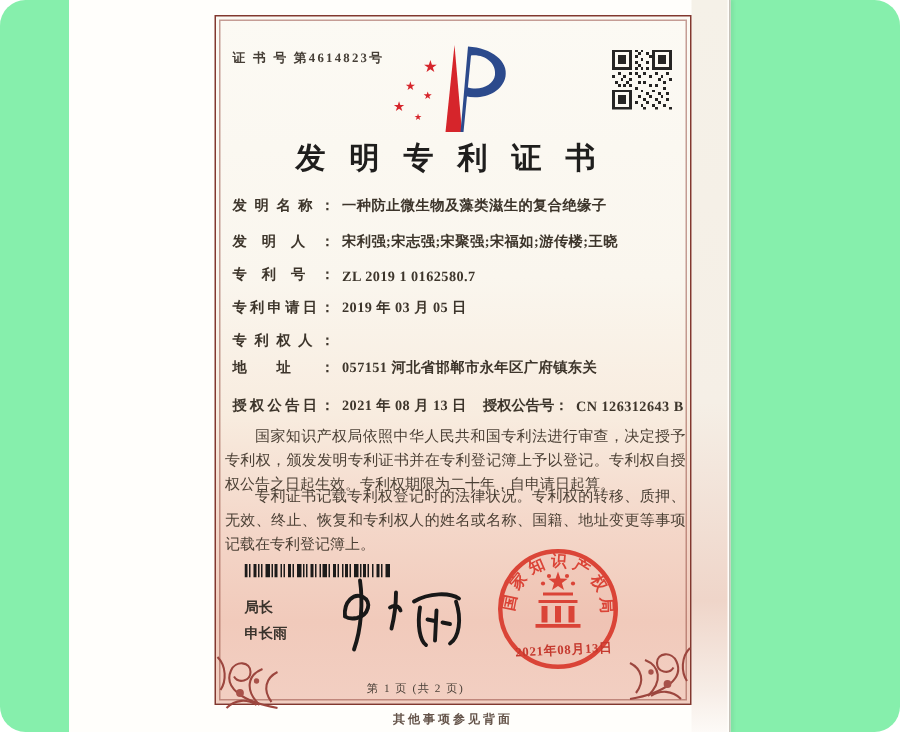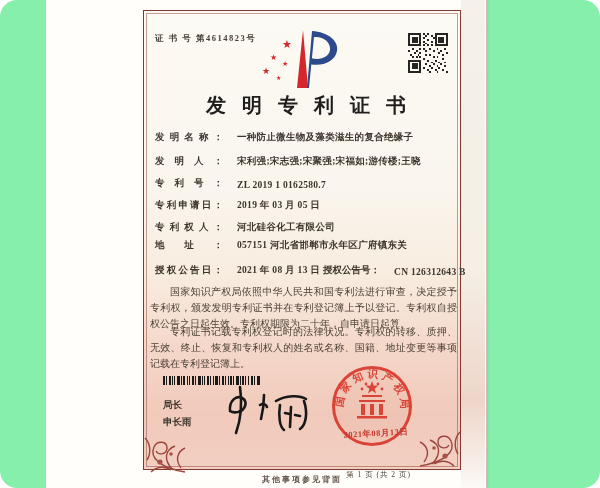--- a/index.html
+++ b/index.html
@@ -26,47 +26,47 @@
   .frame::after{
     content:'';position:absolute;inset:2px;border:1px solid rgba(141,63,53,0.5);pointer-events:none;
   }
   .cert-no{
     position:absolute;left:155px;top:33px;font-size:8.5px;letter-spacing:1.5px;
     color:#453e36;font-weight:600;
   }
   .logo{position:absolute;left:258px;top:26px;}
   .qr{position:absolute;left:408px;top:33px;}
   .title{
-    position:absolute;left:143px;top:92px;width:326px;text-align:center;
+    position:absolute;left:134px;top:92px;width:326px;text-align:center;
     font-size:20px;font-weight:700;color:#1f1e1d;letter-spacing:16px;text-indent:16px;
   }
   .row{
     position:absolute;left:155px;display:flex;align-items:flex-end;
     font-size:9.5px;font-weight:600;color:#3d352b;white-space:nowrap;
   }
   .flabel{flex:none;width:68px;text-align:justify;text-align-last:justify;}
-  .fvalue{margin-left:14px;letter-spacing:0.3px;}
+  .fvalue{margin-left:5px;letter-spacing:0.3px;}
   .fvalue.fixed{flex:none;width:86px;}
-  .flabel2{flex:none;}
+  .flabel2{flex:none;margin-left:8px;}
   .para{
     position:absolute;left:150px;width:307px;font-size:10px;line-height:16px;
     color:#4a3f34;text-indent:2em;text-align:justify;margin:0;
   }
   .barcode{position:absolute;left:163px;top:376px;}
   .director-label{position:absolute;left:163px;top:399px;font-size:9.5px;font-weight:700;color:#3a332c;}
   .director-name{position:absolute;left:163px;top:416px;font-size:9.5px;font-weight:700;color:#3a332c;text-align:center;}
   .signature{position:absolute;left:216px;top:383px;}
   .seal{position:absolute;left:329px;top:363px;opacity:0.92;}
   .seal-date{
     position:absolute;left:336px;top:428px;width:80px;text-align:center;
     font-size:8.5px;font-weight:700;color:#c5392e;transform:rotate(-3deg);letter-spacing:0.5px;
   }
   .page-num{
-    position:absolute;left:143px;top:454px;width:268px;text-align:right;
-    font-size:7.5px;color:#4a4038;letter-spacing:1px;margin-top:16px;
+    position:absolute;left:143px;top:454px;width:268px;text-align:center;
+    font-size:7.5px;color:#4a4038;letter-spacing:1px;
   }
   .back-note{
     position:absolute;left:143px;top:474px;width:318px;text-align:center;
     font-size:8px;color:#65544a;letter-spacing:2px;font-weight:600;
   }
   .flourish{position:absolute;}
   .flourish.left{left:141px;top:410px;}
   .flourish.right{left:418px;top:404px;transform:scaleX(-1);}
 </style>
 </head>
@@ -119,21 +119,20 @@
   <div class="row" style="top:177px">
     <span class="flabel">专利号：</span>
     <span class="fvalue">ZL 2019 1 0162580.7</span>
   </div>
   <div class="row" style="top:199px">
     <span class="flabel">专利申请日：</span>
     <span class="fvalue">2019 年 03 月 05 日</span>
   </div>
   <div class="row" style="top:221px">
     <span class="flabel">专利权人：</span>
-    <span class="fvalue">河北硅谷化工有限公司</span>
   </div>
   <div class="row" style="top:239px">
     <span class="flabel">地址：</span>
     <span class="fvalue">057151 河北省邯郸市永年区广府镇东关</span>
   </div>
   <div class="row" style="top:264px">
     <span class="flabel">授权公告日：</span>
     <span class="fvalue fixed">2021 年 08 月 13 日</span>
     <span class="flabel2">授权公告号：</span>
     <span class="fvalue">CN 126312643 B</span>

